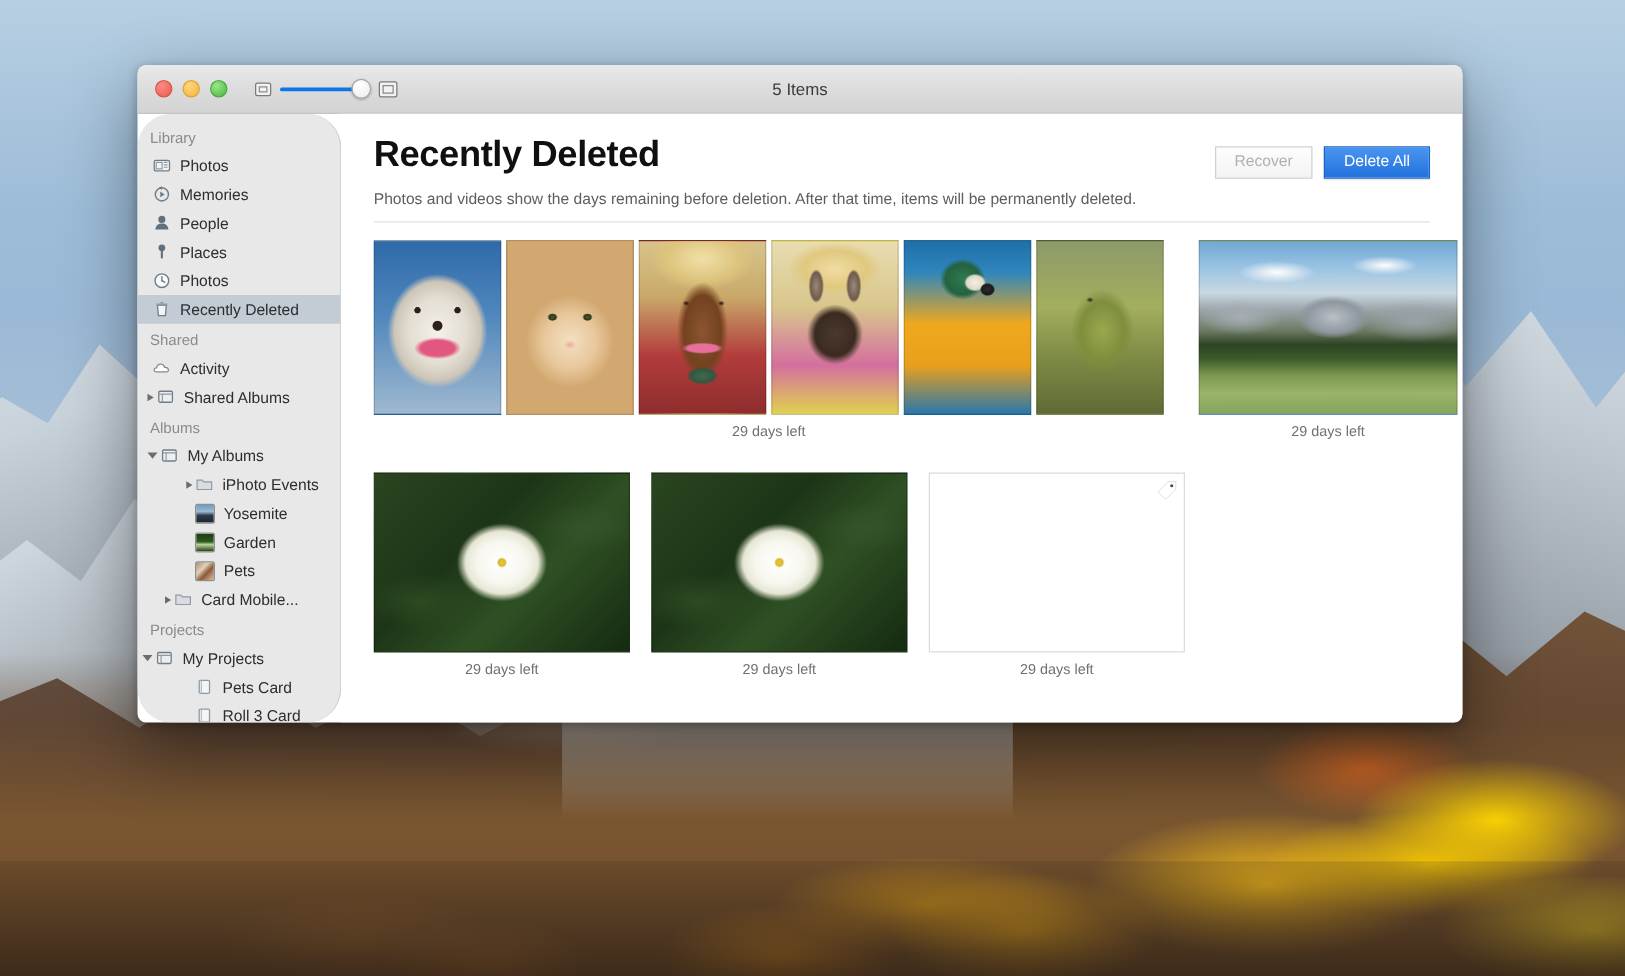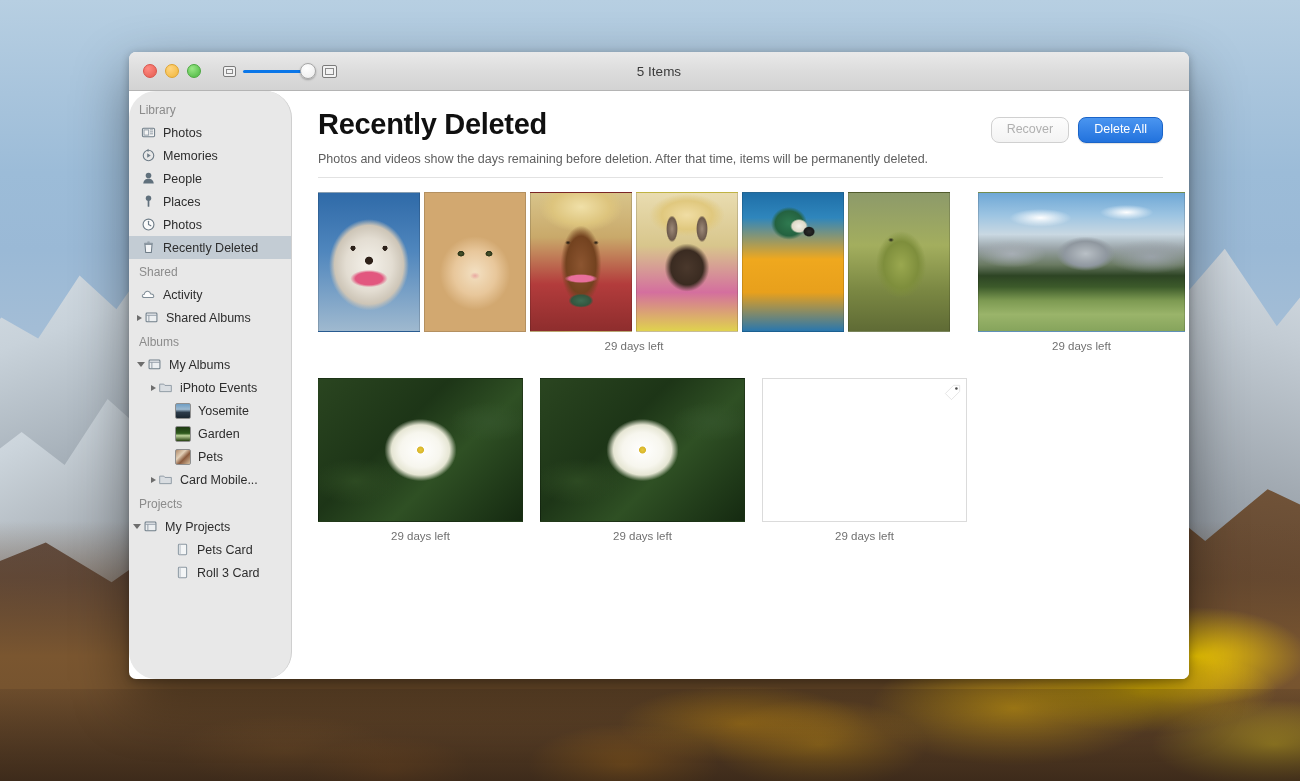--- a/index.html
+++ b/index.html
@@ -82,22 +82,22 @@
     background: linear-gradient(to bottom, rgba(60,42,30,.18) 0%, rgba(55,38,26,.55) 55%, rgba(48,33,22,.78) 100%);
   }
   .wp-snow-patch {
     left: 300px; bottom: 150px; width: 300px; height: 120px;
     background: radial-gradient(ellipse 150px 48px at 50% 50%, rgba(226,232,238,.55) 0%, rgba(226,232,238,0) 72%);
   }
 
   
   #window {
     position: absolute;
-    left: 129px; top: 52px;
-    width: 1060px; height: 627px;
+    left: 110px; top: 52px;
+    width: 1060px; height: 526px;
     border-radius: 7px;
     background: #ffffff;
     box-shadow: 0 22px 56px rgba(0,0,0,.42), 0 2px 8px rgba(0,0,0,.28);
     overflow: hidden;
     display: flex;
     flex-direction: column;
   }
 
   
   #titlebar {
@@ -240,21 +240,21 @@
     font-size: 29px;
     font-weight: bold;
     color: #101010;
     letter-spacing: -.3px;
     line-height: 1.1;
     margin: 0;
   }
   .head-buttons { display: flex; gap: 9px; padding-top: 8px; }
   .btn {
     font-size: 12.5px;
-    border-radius: 8px;
+    border-radius: 0;
     padding: 5px 15px;
     line-height: 1.1;
     white-space: nowrap;
   }
   .btn-recover {
     background: linear-gradient(to bottom, #fdfdfd, #f3f3f3);
     border: 1px solid #d0d0d0;
     color: #b0b0b0;
   }
   .btn-delete-all {
@@ -501,21 +501,21 @@
         <div class="sb-item" style="padding-left:8px;">
           <span class="tri open"></span>
           <svg class="ico" viewBox="0 0 16 16">
             <rect x="2.2" y="3.2" width="11.6" height="9.4" rx="1" fill="#eceff1" stroke="#6f7d88" stroke-width="1.1"></rect>
             <line x1="2.2" y1="5.6" x2="13.8" y2="5.6" stroke="#8d99a3" stroke-width="1"></line>
             <line x1="5.2" y1="5.6" x2="5.2" y2="12.6" stroke="#8d99a3" stroke-width="1"></line>
           </svg>
           <span class="sb-label">My Albums</span>
         </div>
 
-        <div class="sb-item" style="padding-left:22px;">
+        <div class="sb-item" style="padding-left:22px;justify-content:center;">
           <span class="tri"></span>
           <svg class="ico" viewBox="0 0 16 16">
             <path d="M1.8 4.4 H6.2 L7.4 5.8 H14.2 V12.4 H1.8 Z" fill="#d9dde1" stroke="#8d99a3" stroke-width="1"></path>
           </svg>
           <span class="sb-label">iPhoto Events</span>
         </div>
 
         <div class="sb-item sb-indent-3">
           <span class="thumb-chip chip-yosemite"></span>
           <span class="sb-label">Yosemite</span>

